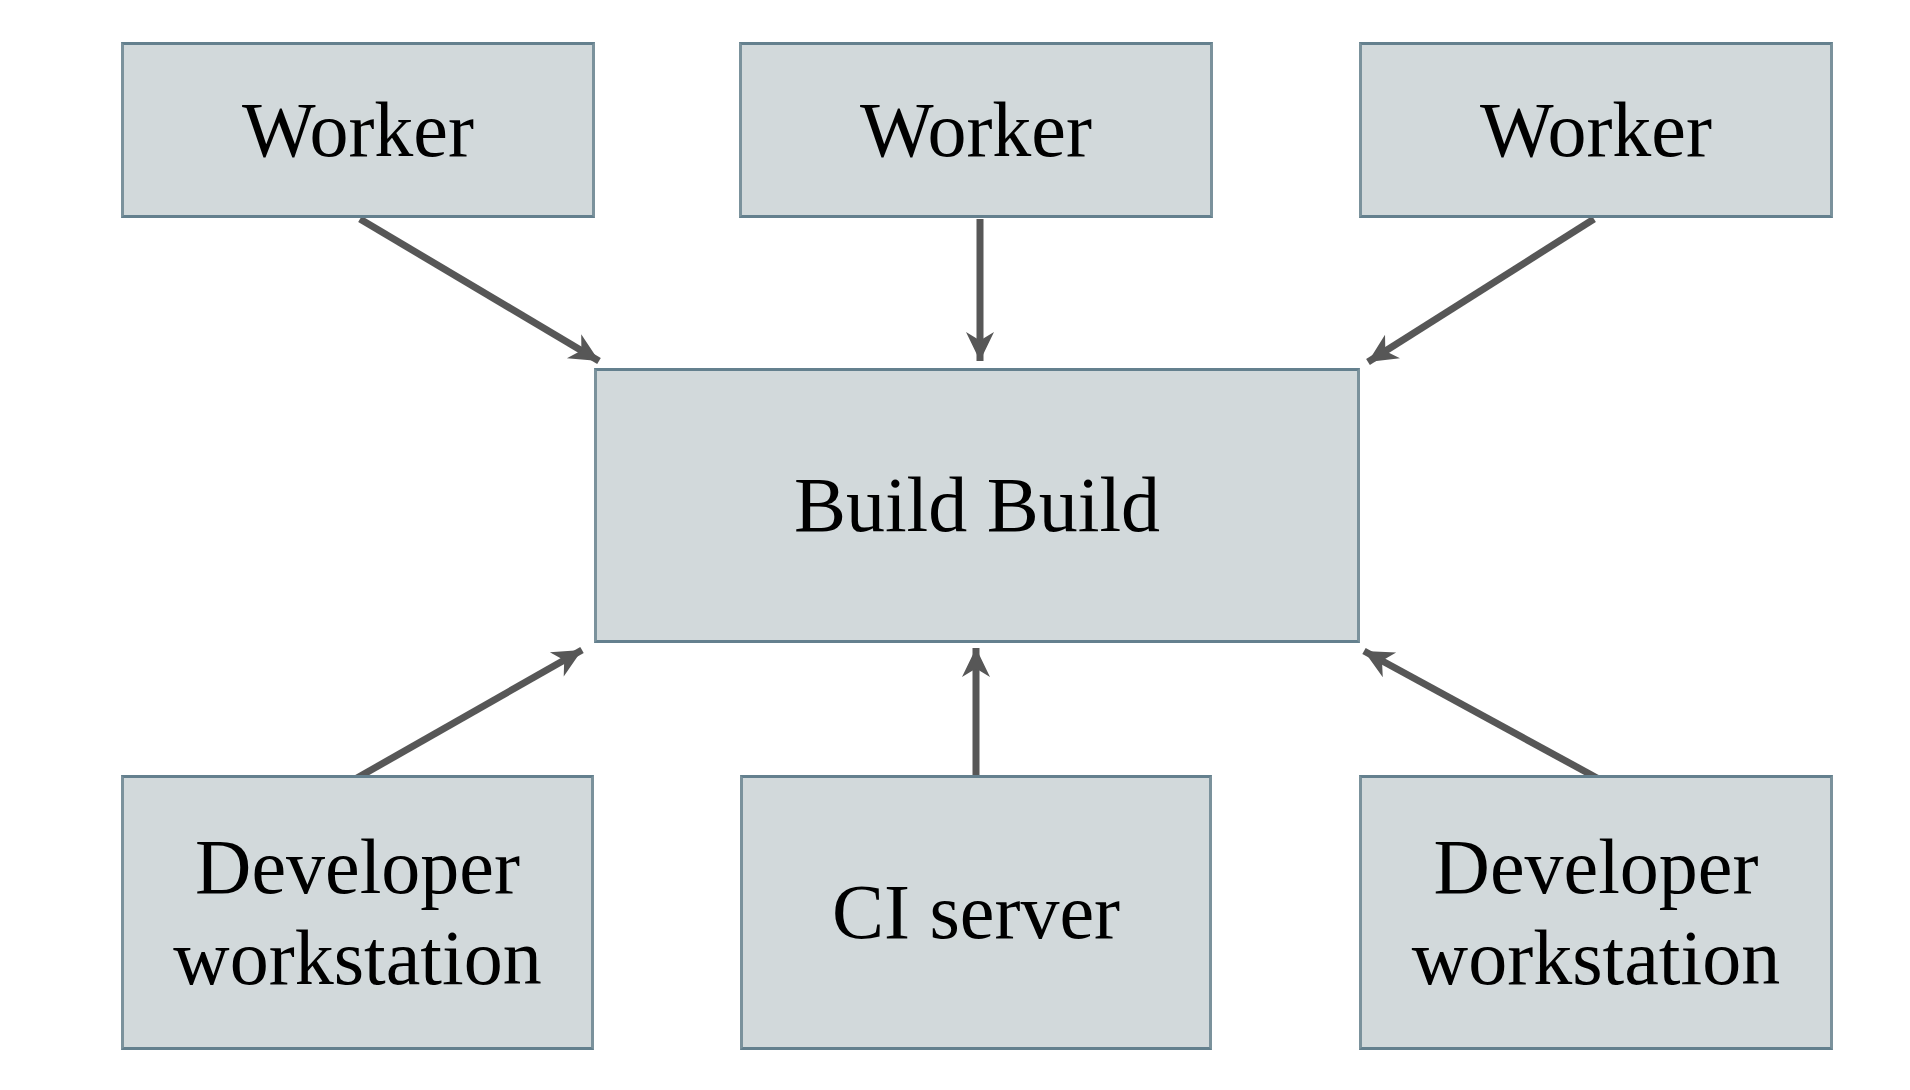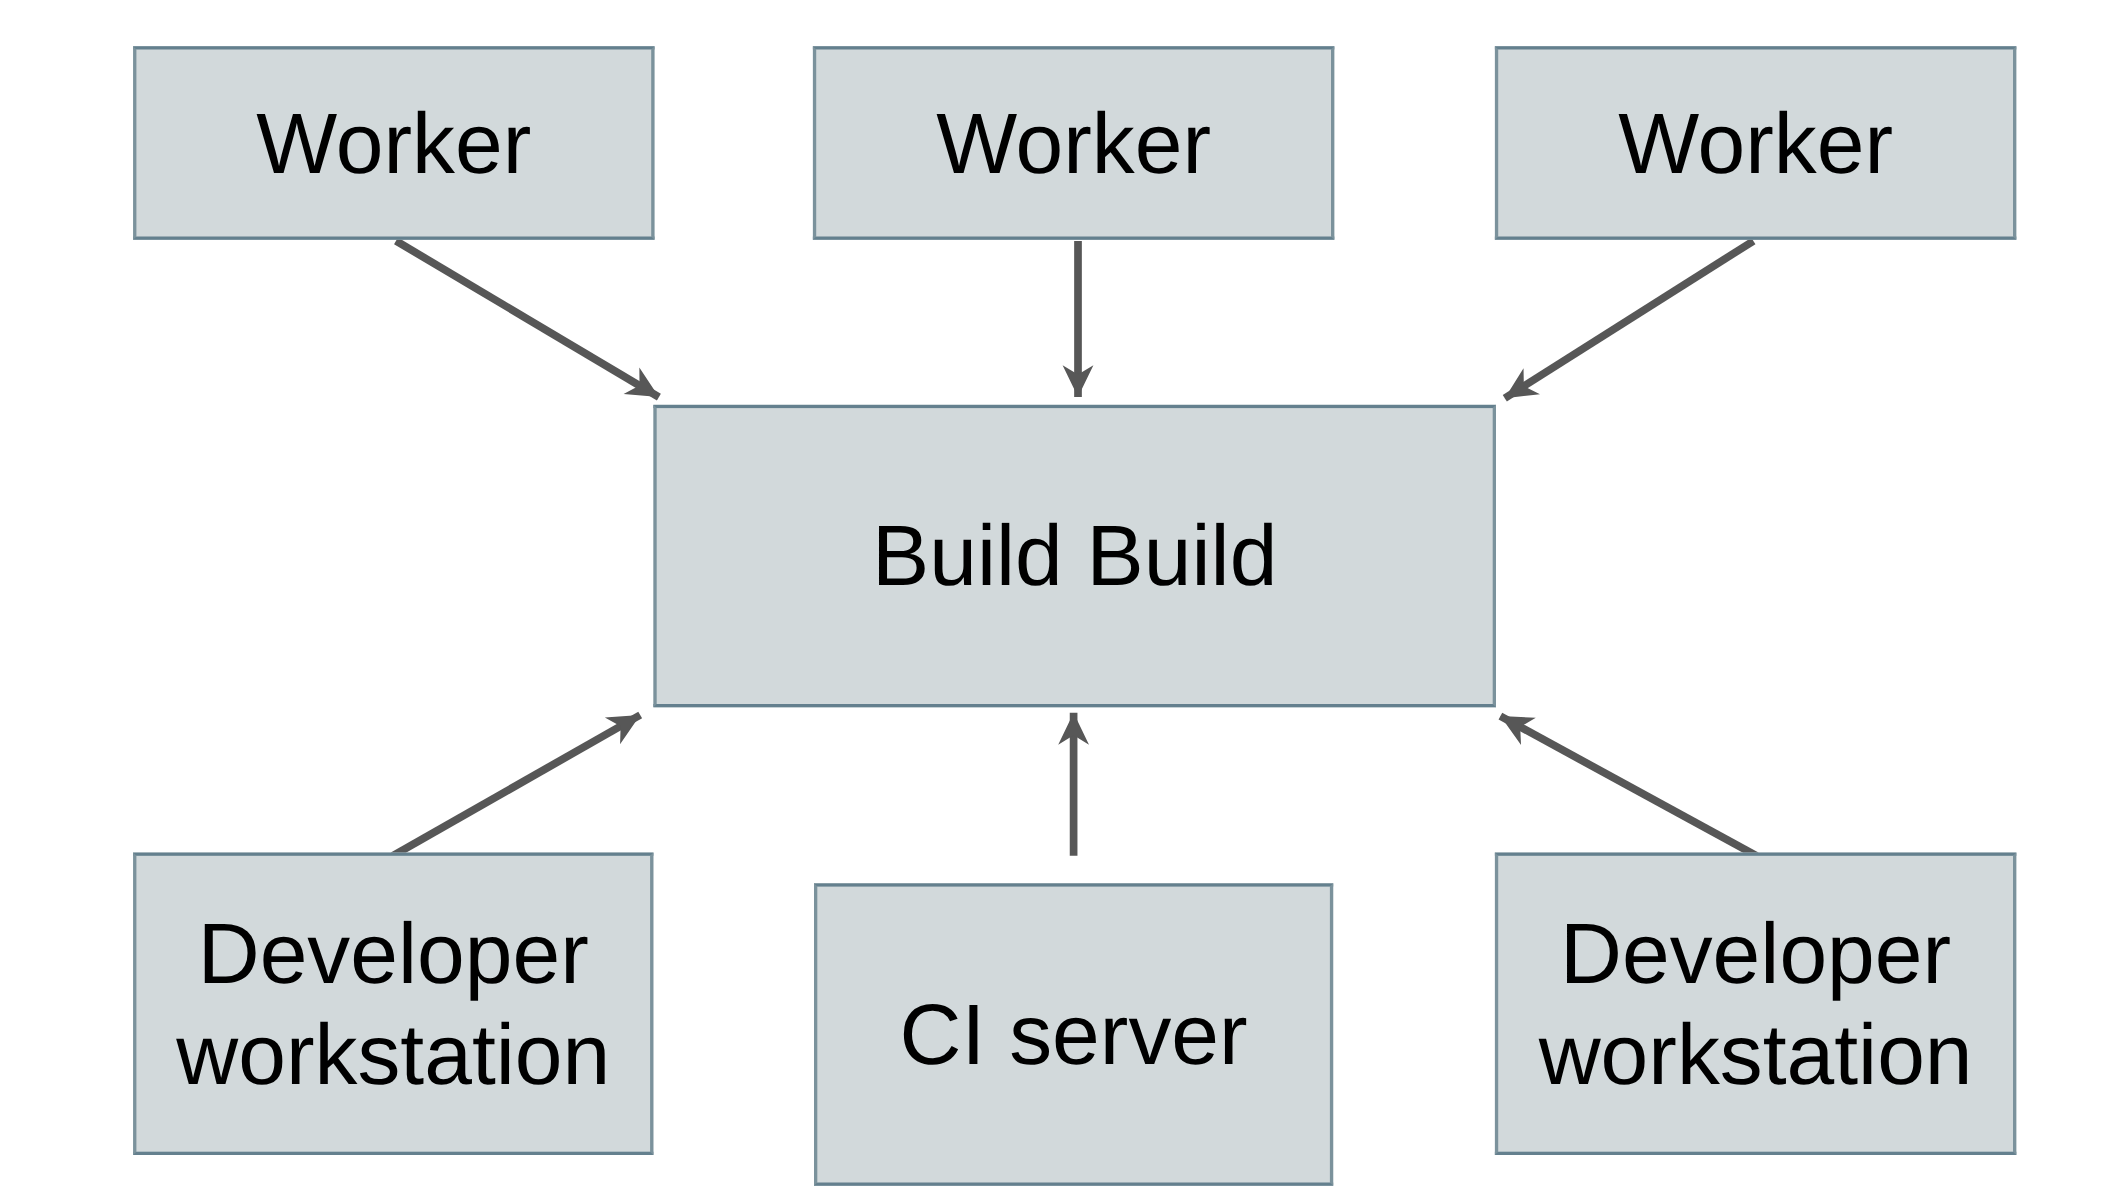--- a/index.html
+++ b/index.html
@@ -9,21 +9,21 @@
     --node-border-dark: #64808e;
     --arrow: #575757;
     --text: #000000;
   }
   html, body { margin: 0; padding: 0; background: var(--bg); }
   .canvas {
     position: relative;
     width: 1910px;
     height: 1090px;
     background: var(--bg);
-    font-family: Liberation Sans, sans-serif;
+    font-family: Liberation Serif, serif;
     overflow: hidden;
   }
   .node {
     position: absolute;
     box-sizing: border-box;
     background: var(--node-fill);
     border: 3px solid var(--node-border);
     border-top-color: var(--node-border-dark);
     border-bottom-color: var(--node-border-dark);
     display: flex;
@@ -37,21 +37,21 @@
     text-align: center;
     white-space: normal;
     padding: 0 10px;
   }
   
   #node-worker-1   { left: 121px;  top: 42px;  width: 474px; height: 176px; }
   #node-worker-2   { left: 739px;  top: 42px;  width: 474px; height: 176px; }
   #node-worker-3   { left: 1359px; top: 42px;  width: 474px; height: 176px; }
   #node-build-master { left: 594px; top: 368px; width: 766px; height: 275px; }
   #node-dev-ws-left  { left: 121px; top: 775px; width: 473px; height: 275px; }
-  #node-ci-server    { left: 740px; top: 803px; width: 472px; height: 275px; }
+  #node-ci-server    { left: 740px; top: 775px; width: 472px; height: 275px; }
   #node-dev-ws-right { left: 1359px; top: 775px; width: 474px; height: 275px; }
 
   .edges-layer {
     position: absolute;
     left: 0; top: 0;
     width: 1910px;
     height: 1090px;
     pointer-events: none;
   }
   .edge {

